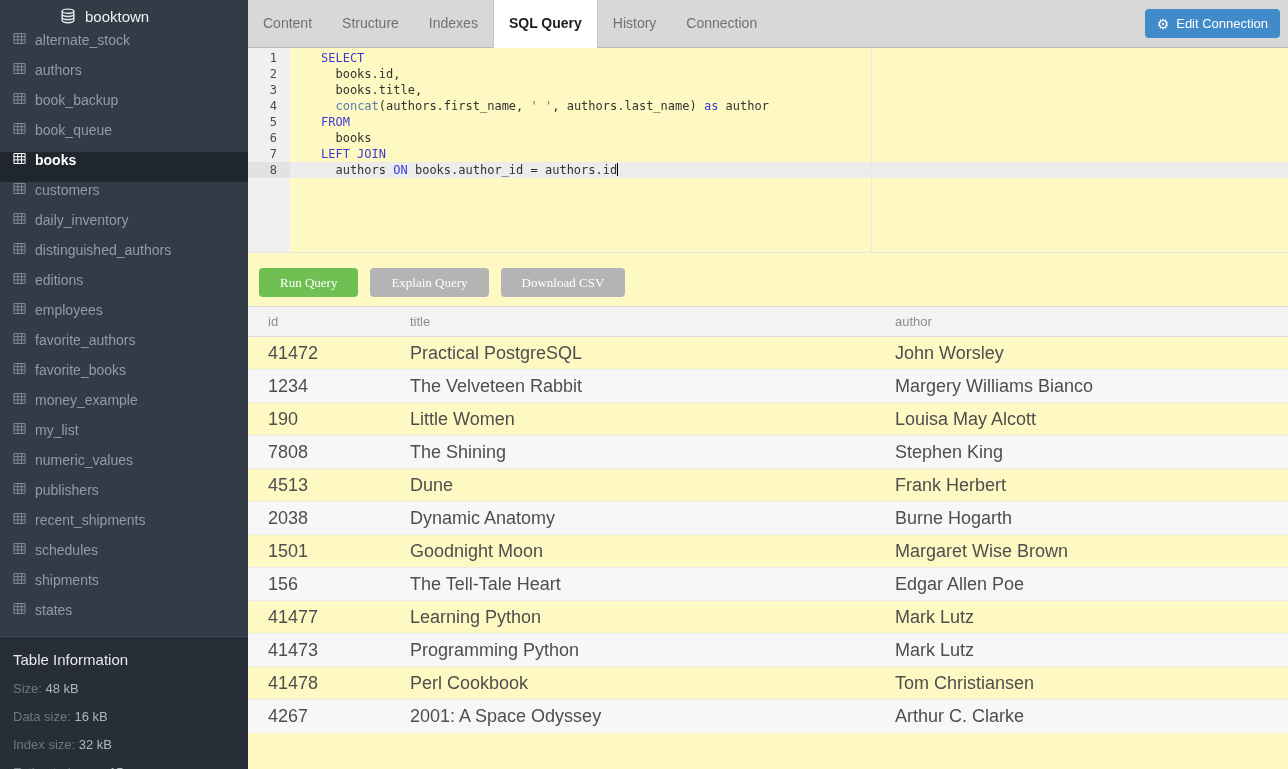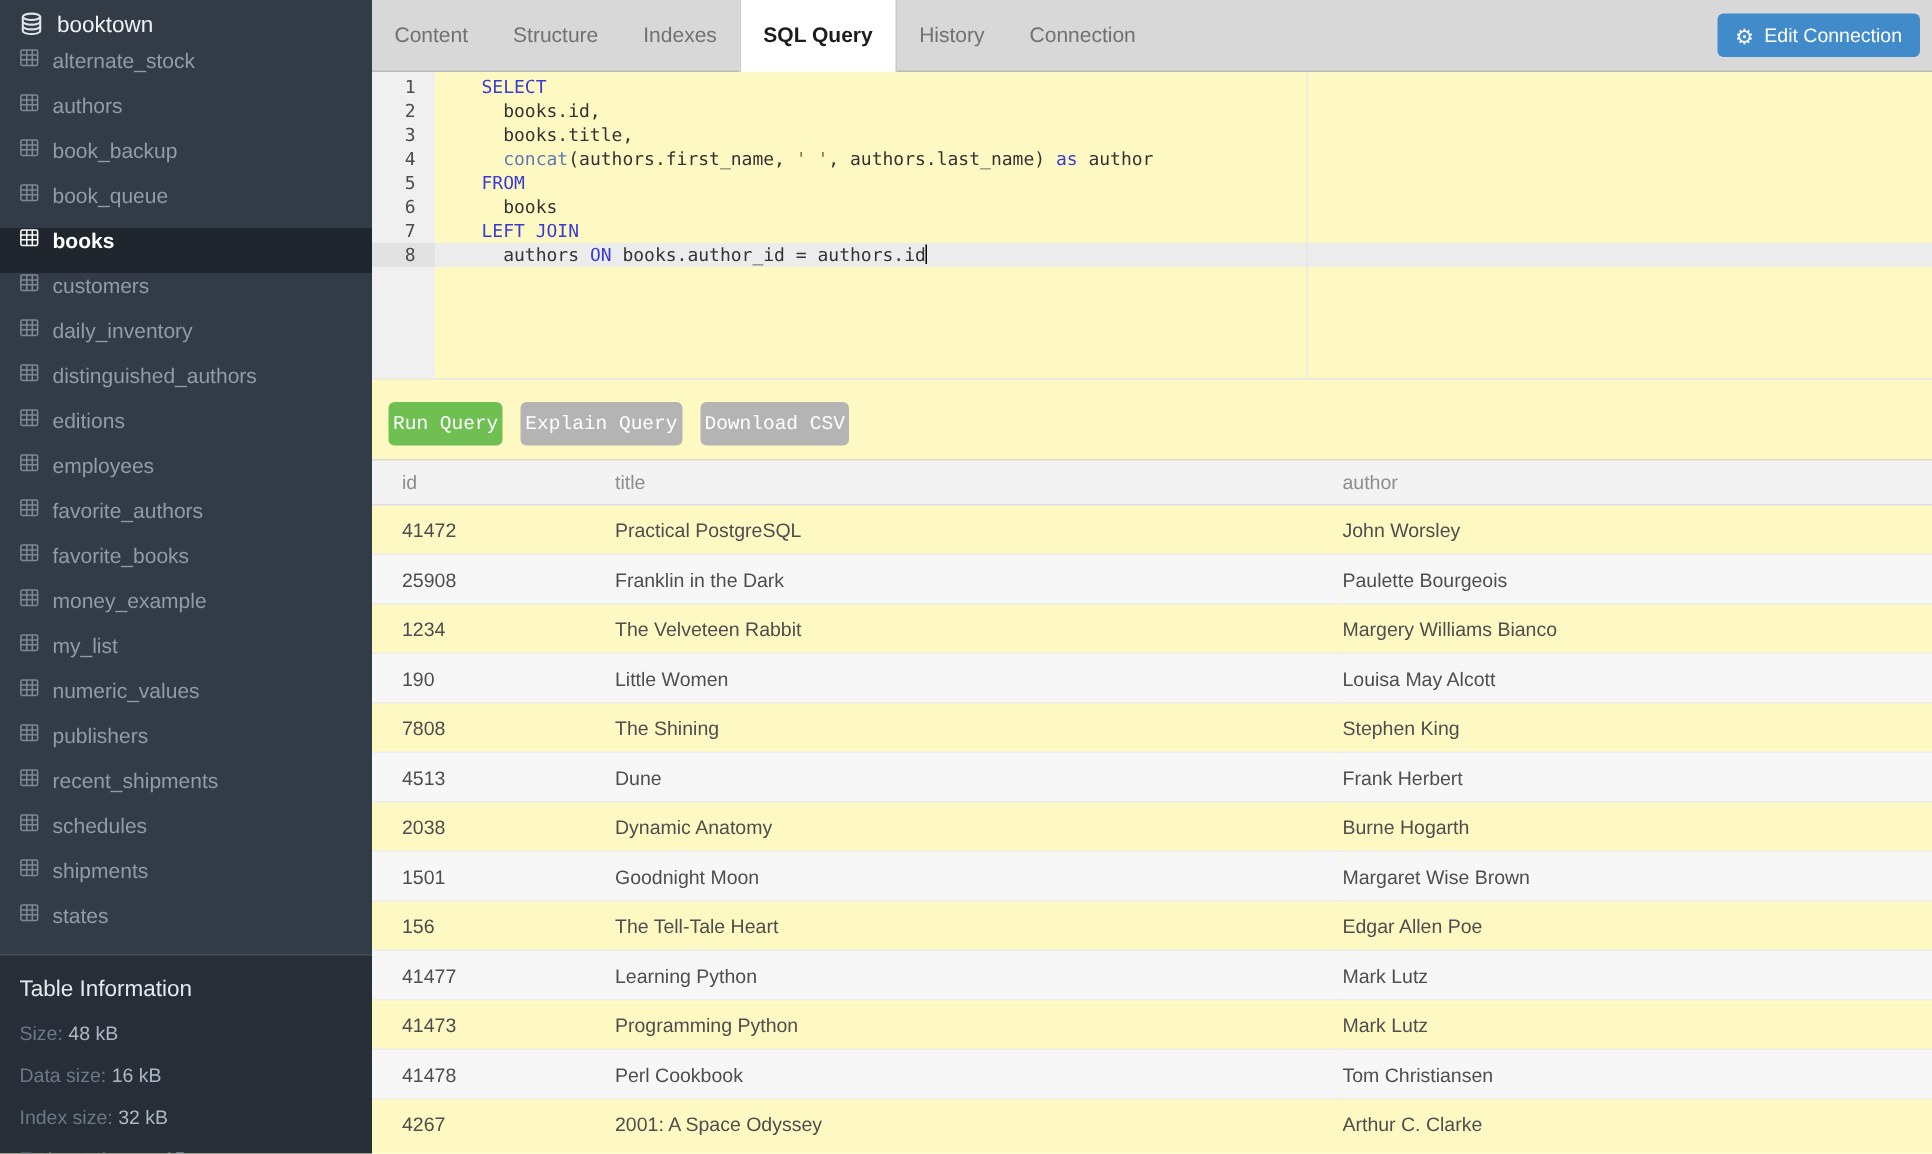--- a/index.html
+++ b/index.html
@@ -5,21 +5,21 @@
   * { box-sizing: border-box; }
   html,body { margin:0; padding:0; }
   body {
     width:1288px; height:769px; overflow:hidden; background:#fff;
     font-family:"Liberation Sans", sans-serif;
   }
   .app { display:flex; width:1288px; height:769px; }
 
   
   .sidebar { width:248px; min-width:248px; background:#333b46; display:flex; flex-direction:column; height:100%; }
-  .db-header { height:32px; display:flex; align-items:center; gap:9px; padding-left:13px; color:#eef2f5; font-size:15px; }
+  .db-header { height:32px; display:flex; align-items:center; gap:9px; padding-left:13px; color:#eef2f5; font-size:15px;margin-left:47px; }
   .db-header svg { color:#dfe5ea; }
   .tables { height:600px; }
   .tbl { height:30px; display:flex; align-items:flex-start; gap:9px; padding-left:13px; font-size:14px; color:#919ca7; cursor:pointer; }
   .tbl .ticon { color:#7e8994; display:flex; }
   .tbl.selected { background:#20262e; color:#fff; font-weight:bold; }
   .tbl.selected .ticon { color:#fff; }
   .side-spacer { flex:1; }
   .table-info { border-top:1px solid #454e59; background:#272e37; padding:10px 13px; height:133px; }
   .table-info h4 { margin:4px 0 2px; font-size:15px; font-weight:normal; color:#e4e9ed; }
   .inforow { margin-top:13px; font-size:13px; color:#6d7884; }
@@ -49,32 +49,32 @@
   .print-margin { position:absolute; left:581px; top:0; bottom:0; width:1px; background:#e8e8e8; }
   .cline { position:relative; height:16px; padding-left:6px; white-space:pre; color:#333; }
   .tok-k { color:#3b3bd3; }
   .tok-f { color:#5b7db3; }
   .tok-s { color:#996633; }
   .tok-p { color:#333333; }
   .cursor { display:inline-block; width:1px; height:13px; background:#000; vertical-align:-2px; }
 
   
   .toolbar { padding:15px 0 0 11px; display:flex; gap:12px; height:44px; }
-  .btn { height:29px; border:none; border-radius:4px; color:#fff; font-size:13px; padding:0 3px;
-         font-family:Liberation Mono, monospace; cursor:pointer; }
+  .btn { height:29px; border:none; border-radius:4px; color:#fff; font-size:13px; padding:0 21px;
+         font-family:Liberation Serif, serif; cursor:pointer; }
   .btn-run { background:#70bf53; }
   .btn-gray { background:#b4b4b4; }
 
   
   .results { margin-top:9px; }
   table { width:100%; border-collapse:collapse; table-layout:fixed; }
   col.c-id { width:162px; } col.c-title { width:485px; }
   th { height:30px; background:#f3f3f3; border-top:1px solid #d9d9d9; border-bottom:1px solid #dddddd;
        font-weight:normal; color:#8d8d8d; font-size:13px; text-align:left; padding:0; cursor:pointer; }
-  td { height:33px; color:#4e4e4e; font-size:13px; padding:0; border-top:1px solid #ececec;
+  td { height:33px; color:#4e4e4e; font-size:18px; padding:0; border-top:1px solid #ececec;
        overflow:hidden; white-space:nowrap; }
   tbody tr:first-child td { border-top:none; }
   tbody tr:nth-child(even) td { background:#f7f7f7; }
   th:first-child, td:first-child { padding-left:20px; }
 </style>
 </head>
 <body>
 
 <div class="app">
 
@@ -404,25 +404,20 @@
               <th>author</th>
             </tr>
           </thead>
         <tbody id="results-body">
             <tr>
               <td>41472</td>
               <td>Practical PostgreSQL</td>
               <td>John Worsley</td>
             </tr>
             <tr>
-              <td>25908</td>
-              <td>Franklin in the Dark</td>
-              <td>Paulette Bourgeois</td>
-            </tr>
-            <tr>
               <td>1234</td>
               <td>The Velveteen Rabbit</td>
               <td>Margery Williams Bianco</td>
             </tr>
             <tr>
               <td>190</td>
               <td>Little Women</td>
               <td>Louisa May Alcott</td>
             </tr>
             <tr>

